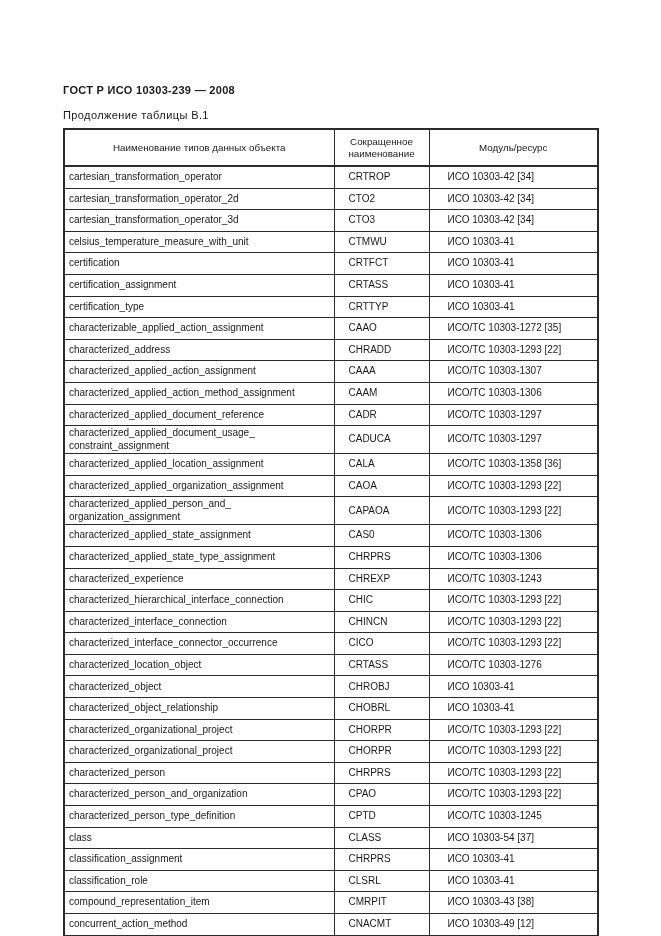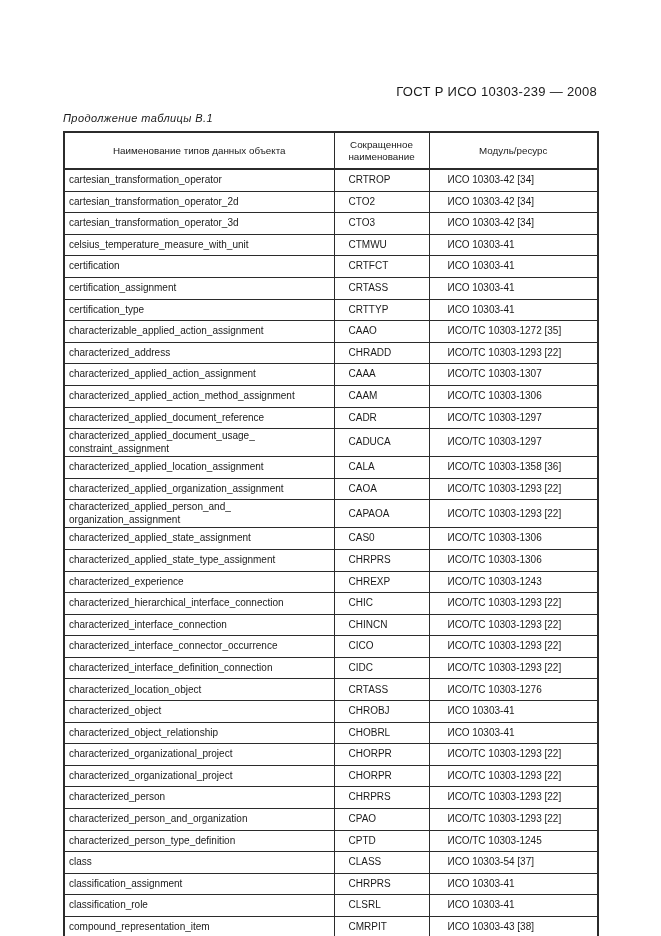--- a/index.html
+++ b/index.html
@@ -13,28 +13,26 @@
     font-family: "Liberation Sans", sans-serif;
     color: #1a1a1a;
     position: relative;
     overflow: hidden;
   }
   .page {
     box-sizing: border-box;
     padding: 84px 64px 0 63px;
   }
   .doc-header {
-    font-weight: normal;
-    font-size: 13px;
+    font-weight: bold;
+    font-size: 11px;
     letter-spacing: 0.3px;
     white-space: nowrap;
-    text-align: right;
   }
   .table-caption {
-    font-style: italic;
     font-size: 11px;
     margin-top: 13px;
     letter-spacing: 0.4px;
   }
   table.data-table {
     margin-top: 7px;
     width: 534px;
     border-collapse: collapse;
     table-layout: fixed;
     border: 2px solid #2b2b2b;
@@ -196,25 +194,20 @@
           <td>characterized_interface_connection</td>
           <td>CHINCN</td>
           <td>ИСО/ТС 10303-1293 [22]</td>
         </tr>
         <tr>
           <td>characterized_interface_connector_occurrence</td>
           <td>CICO</td>
           <td>ИСО/ТС 10303-1293 [22]</td>
         </tr>
         <tr>
-          <td>characterized_interface_definition_connection</td>
-          <td>CIDC</td>
-          <td>ИСО/ТС 10303-1293 [22]</td>
-        </tr>
-        <tr>
           <td>characterized_location_object</td>
           <td>CRTASS</td>
           <td>ИСО/ТС 10303-1276</td>
         </tr>
         <tr>
           <td>characterized_object</td>
           <td>CHROBJ</td>
           <td>ИСО 10303-41</td>
         </tr>
         <tr>

